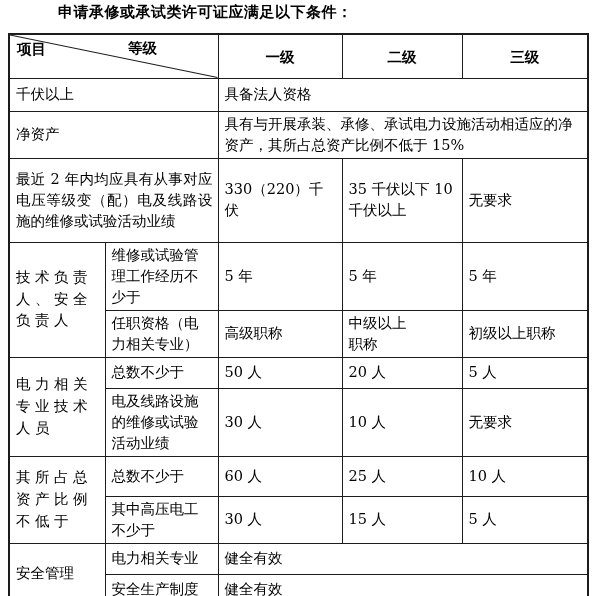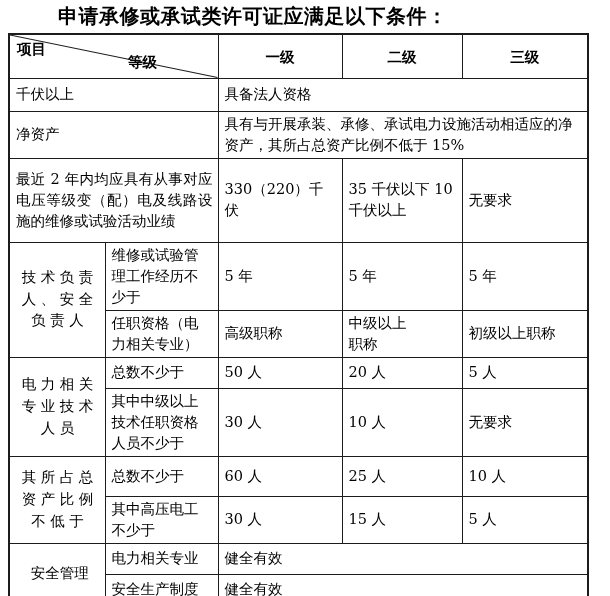--- a/index.html
+++ b/index.html
@@ -7,21 +7,21 @@
   body {
     width: 610px; height: 596px;
     background: #ffffff;
     color: #000000;
     font-family: "DejaVu Serif", "Liberation Serif", serif;
     overflow: hidden;
     position: relative;
   }
   .doc-title {
     margin: 3px 0 0 58px;
-    font-size: 20px;
+    font-size: 15px;
     font-weight: bold;
     letter-spacing: 0.5px;
     white-space: nowrap;
   }
   table.req-table {
     position: absolute;
     left: 8px; top: 33px;
     width: 579px;
     border-collapse: collapse;
     table-layout: fixed;
@@ -31,25 +31,25 @@
     border: 1px solid #1c1c1c;
     font-size: 14.5px;
     line-height: 1.45;
     padding: 2px 6px;
     vertical-align: middle;
     overflow: hidden;
   }
   td.hdr { text-align: center; font-weight: bold; }
   td.corner { position: relative; padding: 0; }
   .corner svg { position: absolute; left: 0; top: 0; width: 100%; height: 100%; display: block; }
-  .corner-top { position: absolute; top: 16px; left: 118px; font-weight: bold; }
+  .corner-top { position: absolute; top: 2px; left: 118px; font-weight: bold; }
   .corner-bottom { position: absolute; bottom: 18px; left: 7px; font-weight: bold; }
   td.label { text-align: left; }
   td.label-long { text-align: justify; padding-right: 5px; margin-left: 19px; }
-  td.group { letter-spacing: 4.5px; padding-right: 1px; line-height: 1.5; text-align: center; }
+  td.group { letter-spacing: 4.5px; padding-right: 1px; line-height: 1.5; }
   td.group-plain { letter-spacing: 0; }
   td.val { white-space: pre-line; }
 </style>
 </head>
 <body>
 
 <div class="doc-title">申请承修或承试类许可证应满足以下条件：</div>
 
 <table class="req-table">
   <colgroup>
@@ -108,21 +108,21 @@
   </tr>
 
   <tr style="height:31px">
     <td class="label group" rowspan="2">电力相关专业技术人员</td>
     <td class="label">总数不少于</td>
     <td class="val">50 人</td>
     <td class="val">20 人</td>
     <td class="val">5 人</td>
   </tr>
   <tr style="height:65px">
-    <td class="label">其中中级以上技术任职资格人员不少于</td>
+    <td class="label">电及线路设施的维修或试验活动业绩</td>
     <td class="val">30 人</td>
     <td class="val">10 人</td>
     <td class="val">无要求</td>
   </tr>
 
   <tr style="height:40px">
     <td class="label group" rowspan="2">其所占总资产比例不低于</td>
     <td class="label">总数不少于</td>
     <td class="val">60 人</td>
     <td class="val">25 人</td>

